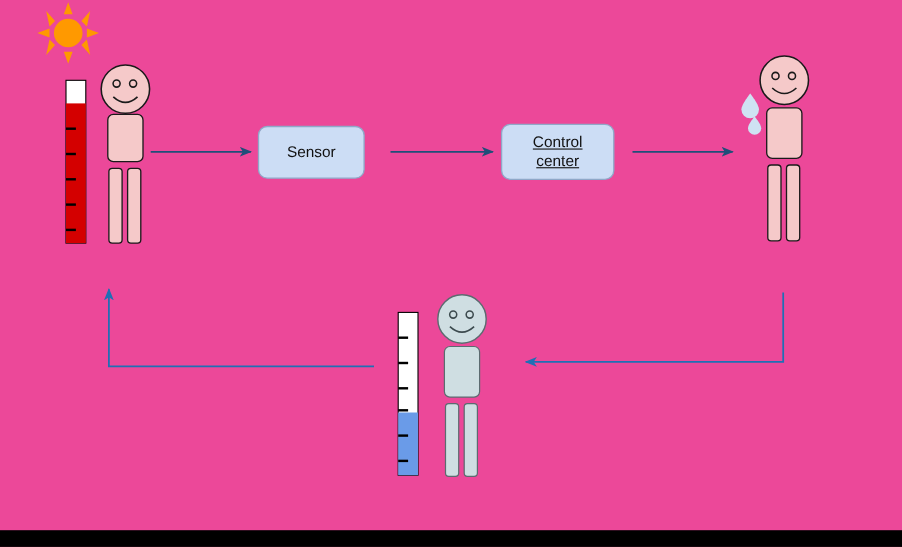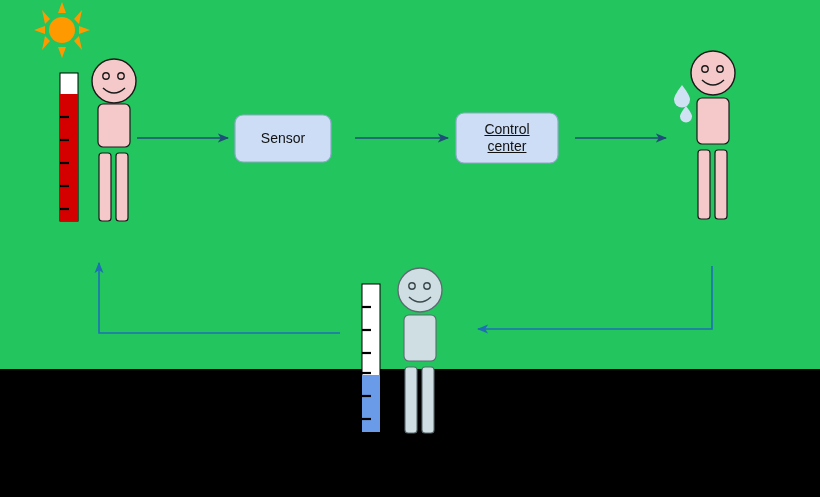--- a/index.html
+++ b/index.html
@@ -10,22 +10,22 @@
   body {
     width: 820px;
     height: 497px;
     font-family: "Liberation Sans", sans-serif;
     overflow: hidden;
     position: relative;
   }
   #stage {
     position: relative;
     width: 820px;
-    height: 369px;
-    background: #22c55e;
+    height: 482px;
+    background: #ec4899;
   }
   #stage > svg {
     position: absolute;
     left: 0;
     top: 0;
   }
   .box-label {
     position: absolute;
     text-align: center;
     color: #111111;

